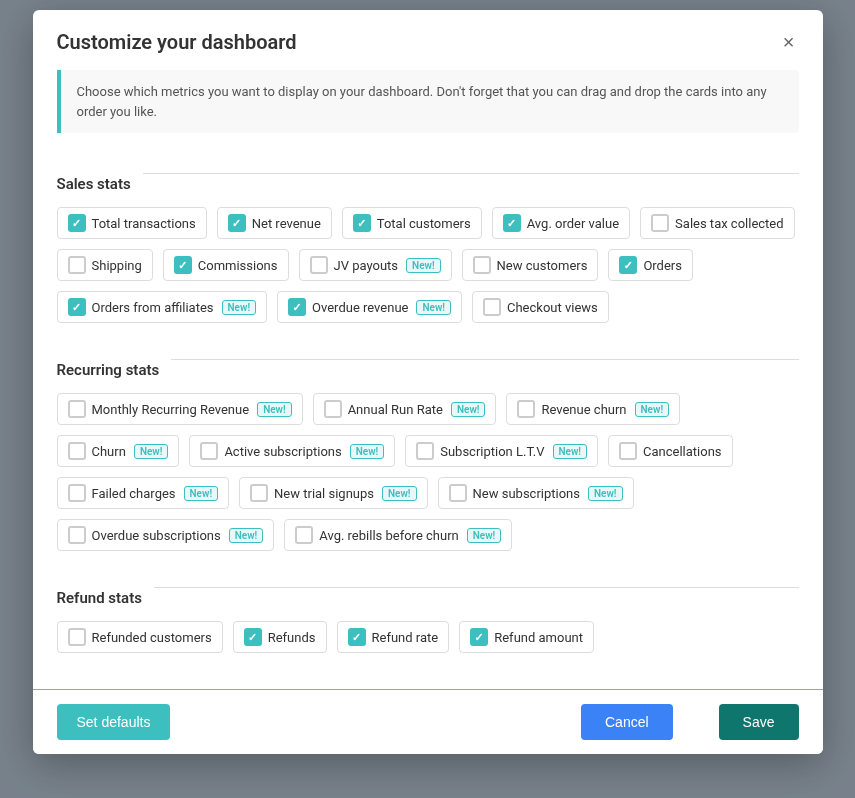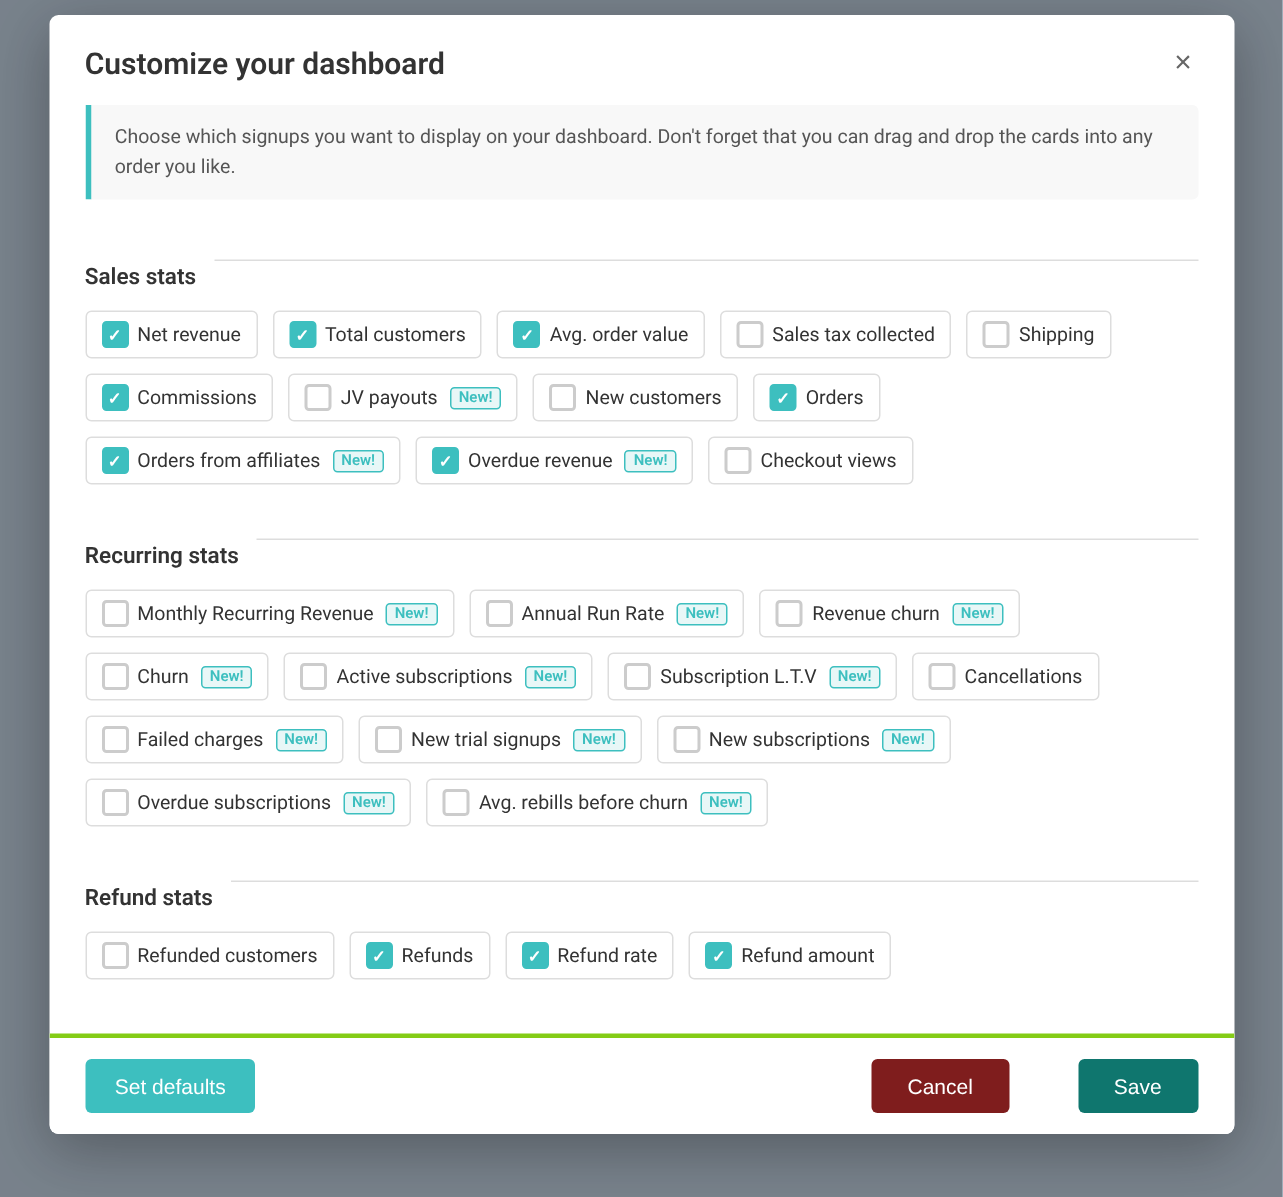--- a/index.html
+++ b/index.html
@@ -134,41 +134,41 @@
       color: #3dbfbf;
       font-size: 10px;
       font-weight: 600;
       padding: 1px 5px;
       border-radius: 3px;
       border: 1px solid #3dbfbf;
       margin-left: 2px;
     }
     .modal-footer {
       padding: 14px 24px;
-      border-top: 3px solid #84cc16;
+      border-top: 1px solid #84cc16;
       display: flex;
       justify-content: space-between;
       background: #fff;
     }
     .btn-defaults {
       background: #3dbfbf;
       color: #fff;
       border: none;
       border-radius: 4px;
       padding: 10px 20px;
       font-size: 14px;
       cursor: pointer;
       font-weight: 500;
     }
     .footer-right {
       display: flex;
       gap: 10px;
     }
     .btn-cancel {
-      background: #7f1d1d;
+      background: #3b82f6;
       color: #fff;
       border: none;
       border-radius: 4px;
       padding: 10px 24px;
       font-size: 14px;
       cursor: pointer;
     }
     .btn-save {
       background: #0f766e;
       color: #fff;
@@ -183,28 +183,32 @@
 </head>
 <body>
 
 <div class="overlay">
   <div class="modal">
     <div class="modal-header">
       <span class="modal-title">Customize your dashboard</span>
       <button class="close-btn">×</button>
     </div>
     <div class="modal-body">
-      <div class="info-box">Choose which signups you want to display on your dashboard. Don't forget that you can drag and drop the cards into any order you like.</div>
+      <div class="info-box">Choose which metrics you want to display on your dashboard. Don't forget that you can drag and drop the cards into any order you like.</div>
       <div id="sections-container">
           <div>
             <div class="section-header">
               <span class="section-title">Sales stats</span>
               <div class="section-line"></div>
             </div>
             <div class="checkbox-grid">
+              <div class="checkbox-item">
+                <div class="cb checked"></div>
+                <span class="item-label">Total transactions</span>
+              </div>
               <div class="checkbox-item">
                 <div class="cb checked"></div>
                 <span class="item-label">Net revenue</span>
               </div>
               <div class="checkbox-item">
                 <div class="cb checked"></div>
                 <span class="item-label">Total customers</span>
               </div>
               <div class="checkbox-item">
                 <div class="cb checked"></div>

